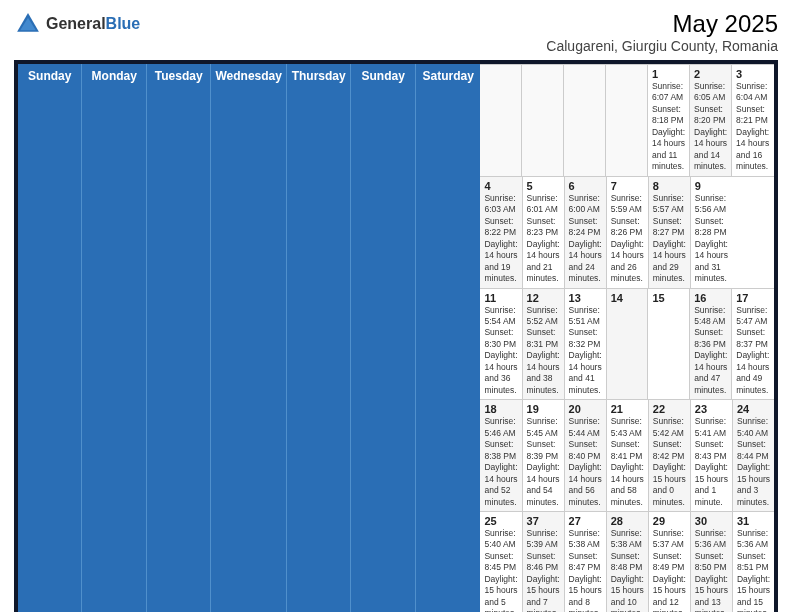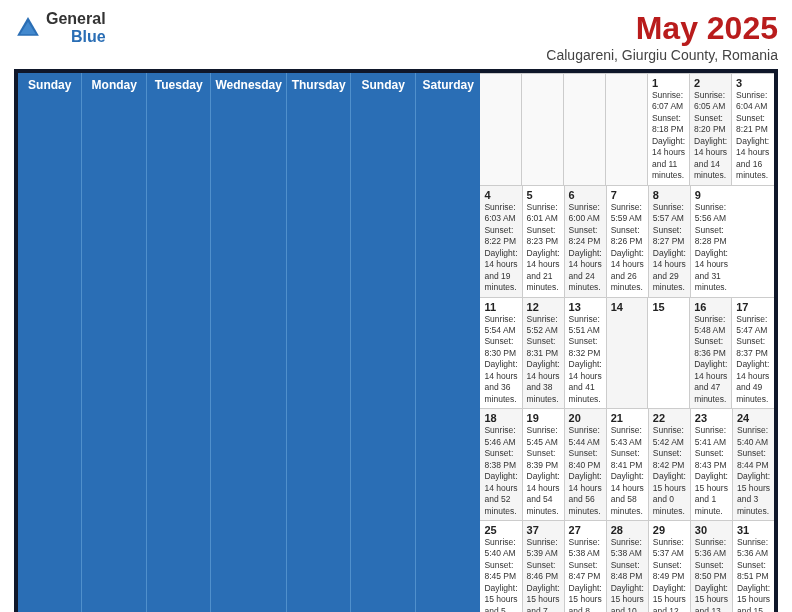--- a/index.html
+++ b/index.html
@@ -23,45 +23,44 @@
       align-items: flex-start;
       margin-bottom: 6px;
     }
     .logo {
       display: flex;
       align-items: center;
       gap: 4px;
     }
     .logo-text {
       display: flex;
-      flex-direction: column;
+      flex-direction: row;
       line-height: 1.1;
-      align-items: flex-end;
     }
     .logo-general {
       font-size: 16px;
       font-weight: bold;
       color: #333;
     }
     .logo-blue {
       font-size: 16px;
       font-weight: bold;
       color: #2a6eb5;
     }
     .logo-icon {
       width: 28px;
       height: 28px;
     }
     .title-area {
       text-align: right;
     }
     .main-title {
-      font-size: 32px;
-      font-weight: bold;
-      color: #b91c1c;
+      font-size: 24px;
+      font-weight: normal;
+      color: #000000;
     }
     .subtitle {
       font-size: 14px;
       color: #444;
     }
     .calendar {
       flex: 1;
       display: flex;
       flex-direction: row;
       border: 4px solid #0f172a;

